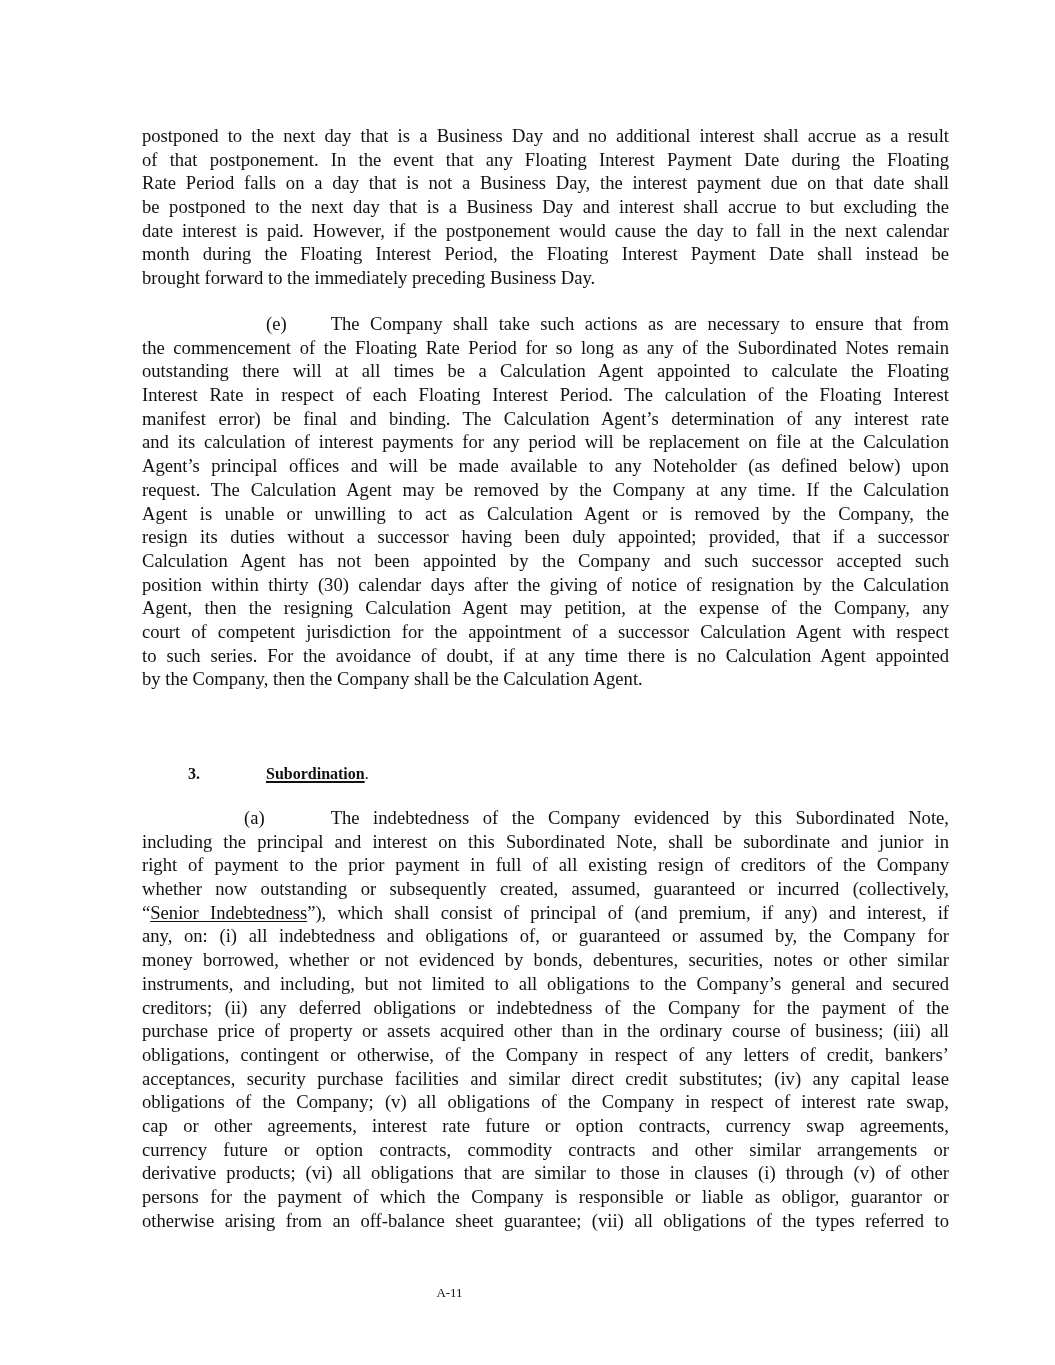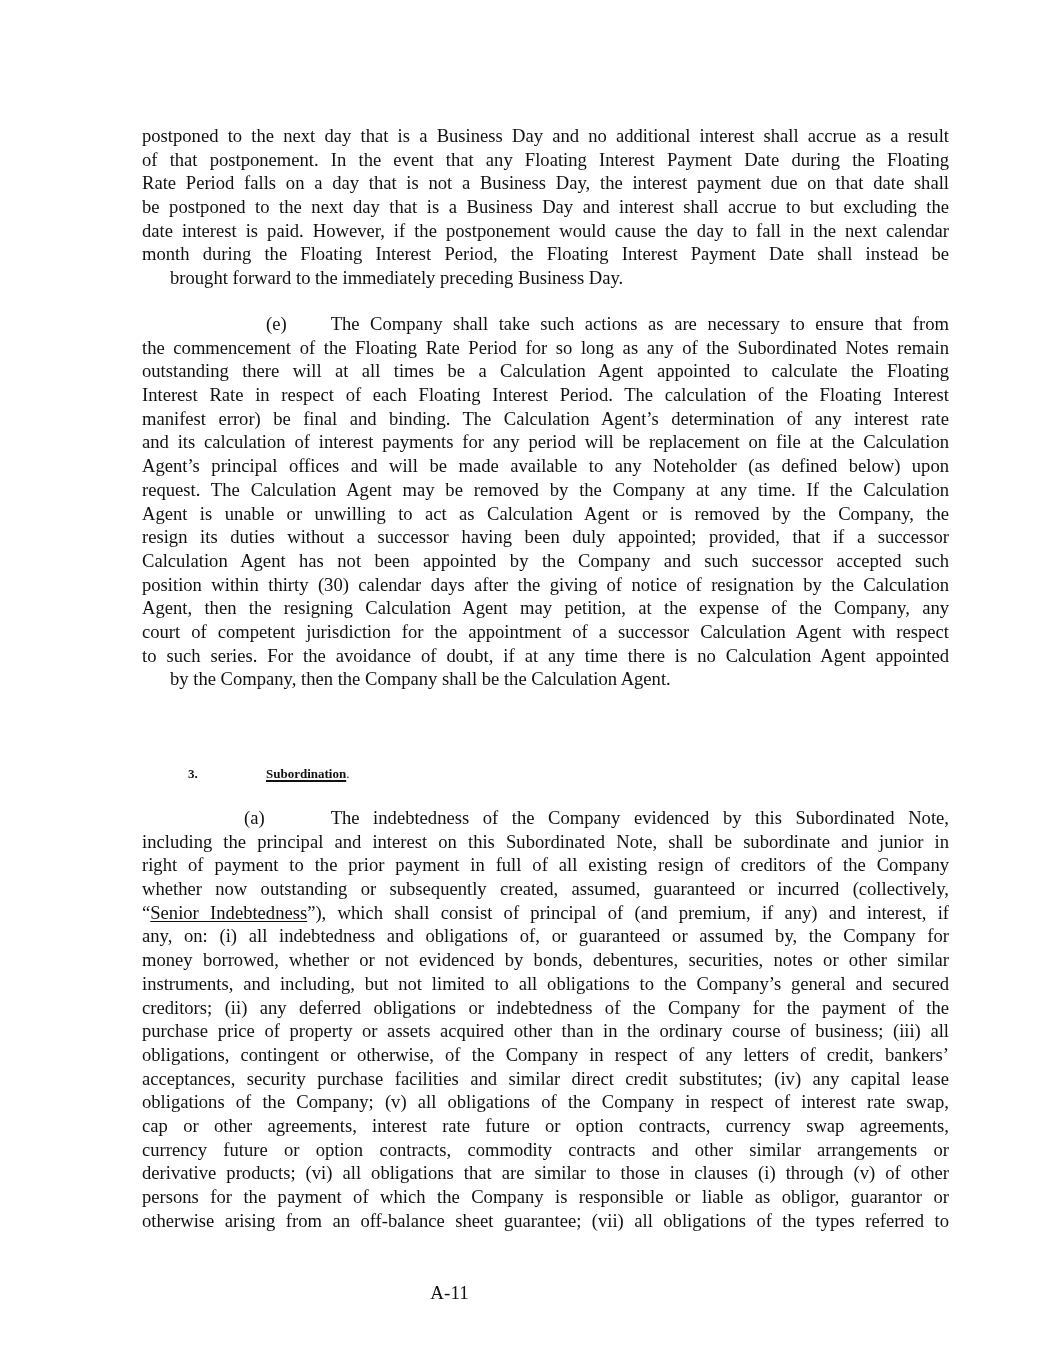--- a/index.html
+++ b/index.html
@@ -13,37 +13,37 @@
   .line {
     display: block;
     font-size: 18.6px;
     line-height: 23.7px;
     height: 23.7px;
     white-space: nowrap;
     text-align: justify;
     text-align-last: justify;
     overflow: visible;
   }
-  .line.last { text-align-last: left; margin-left: 28px; }
+  .line.last { text-align-last: left; }
   .indent-e { display: inline-block; width: 124px; }
   .marker-gap { display: inline-block; width: 44px; }
   .indent-a { display: inline-block; width: 102px; }
   .marker-gap-a { display: inline-block; width: 66px; }
   .u { text-decoration: underline; text-underline-offset: 2px; }
   .heading {
     position: absolute; left: 170px; top: 762px;
-    font-size: 13px; line-height: 23.7px; font-weight: bold;
+    font-size: 16px; line-height: 23.7px; font-weight: bold;
     white-space: nowrap;
   }
   .heading .num { display: inline-block; width: 78px; }
   .heading .title { text-decoration: underline; text-underline-offset: 2px; text-decoration-thickness: 2px; }
   .heading .dot { font-weight: normal; }
   .footer {
     position: absolute; left: 0; width: 863px; top: 1281px;
-    text-align: center; font-size: 19px; line-height: 23.7px;
+    text-align: center; font-size: 13px; line-height: 23.7px;
   }
 </style>
 </head>
 <body>
 
 <div class="page">
 
   <div class="block" style="top:124px;">
     <span class="line">postponed to the next day that is a Business Day and no additional interest shall accrue as a result</span>
     <span class="line">of that postponement. In the event that any Floating Interest Payment Date during the Floating</span>

